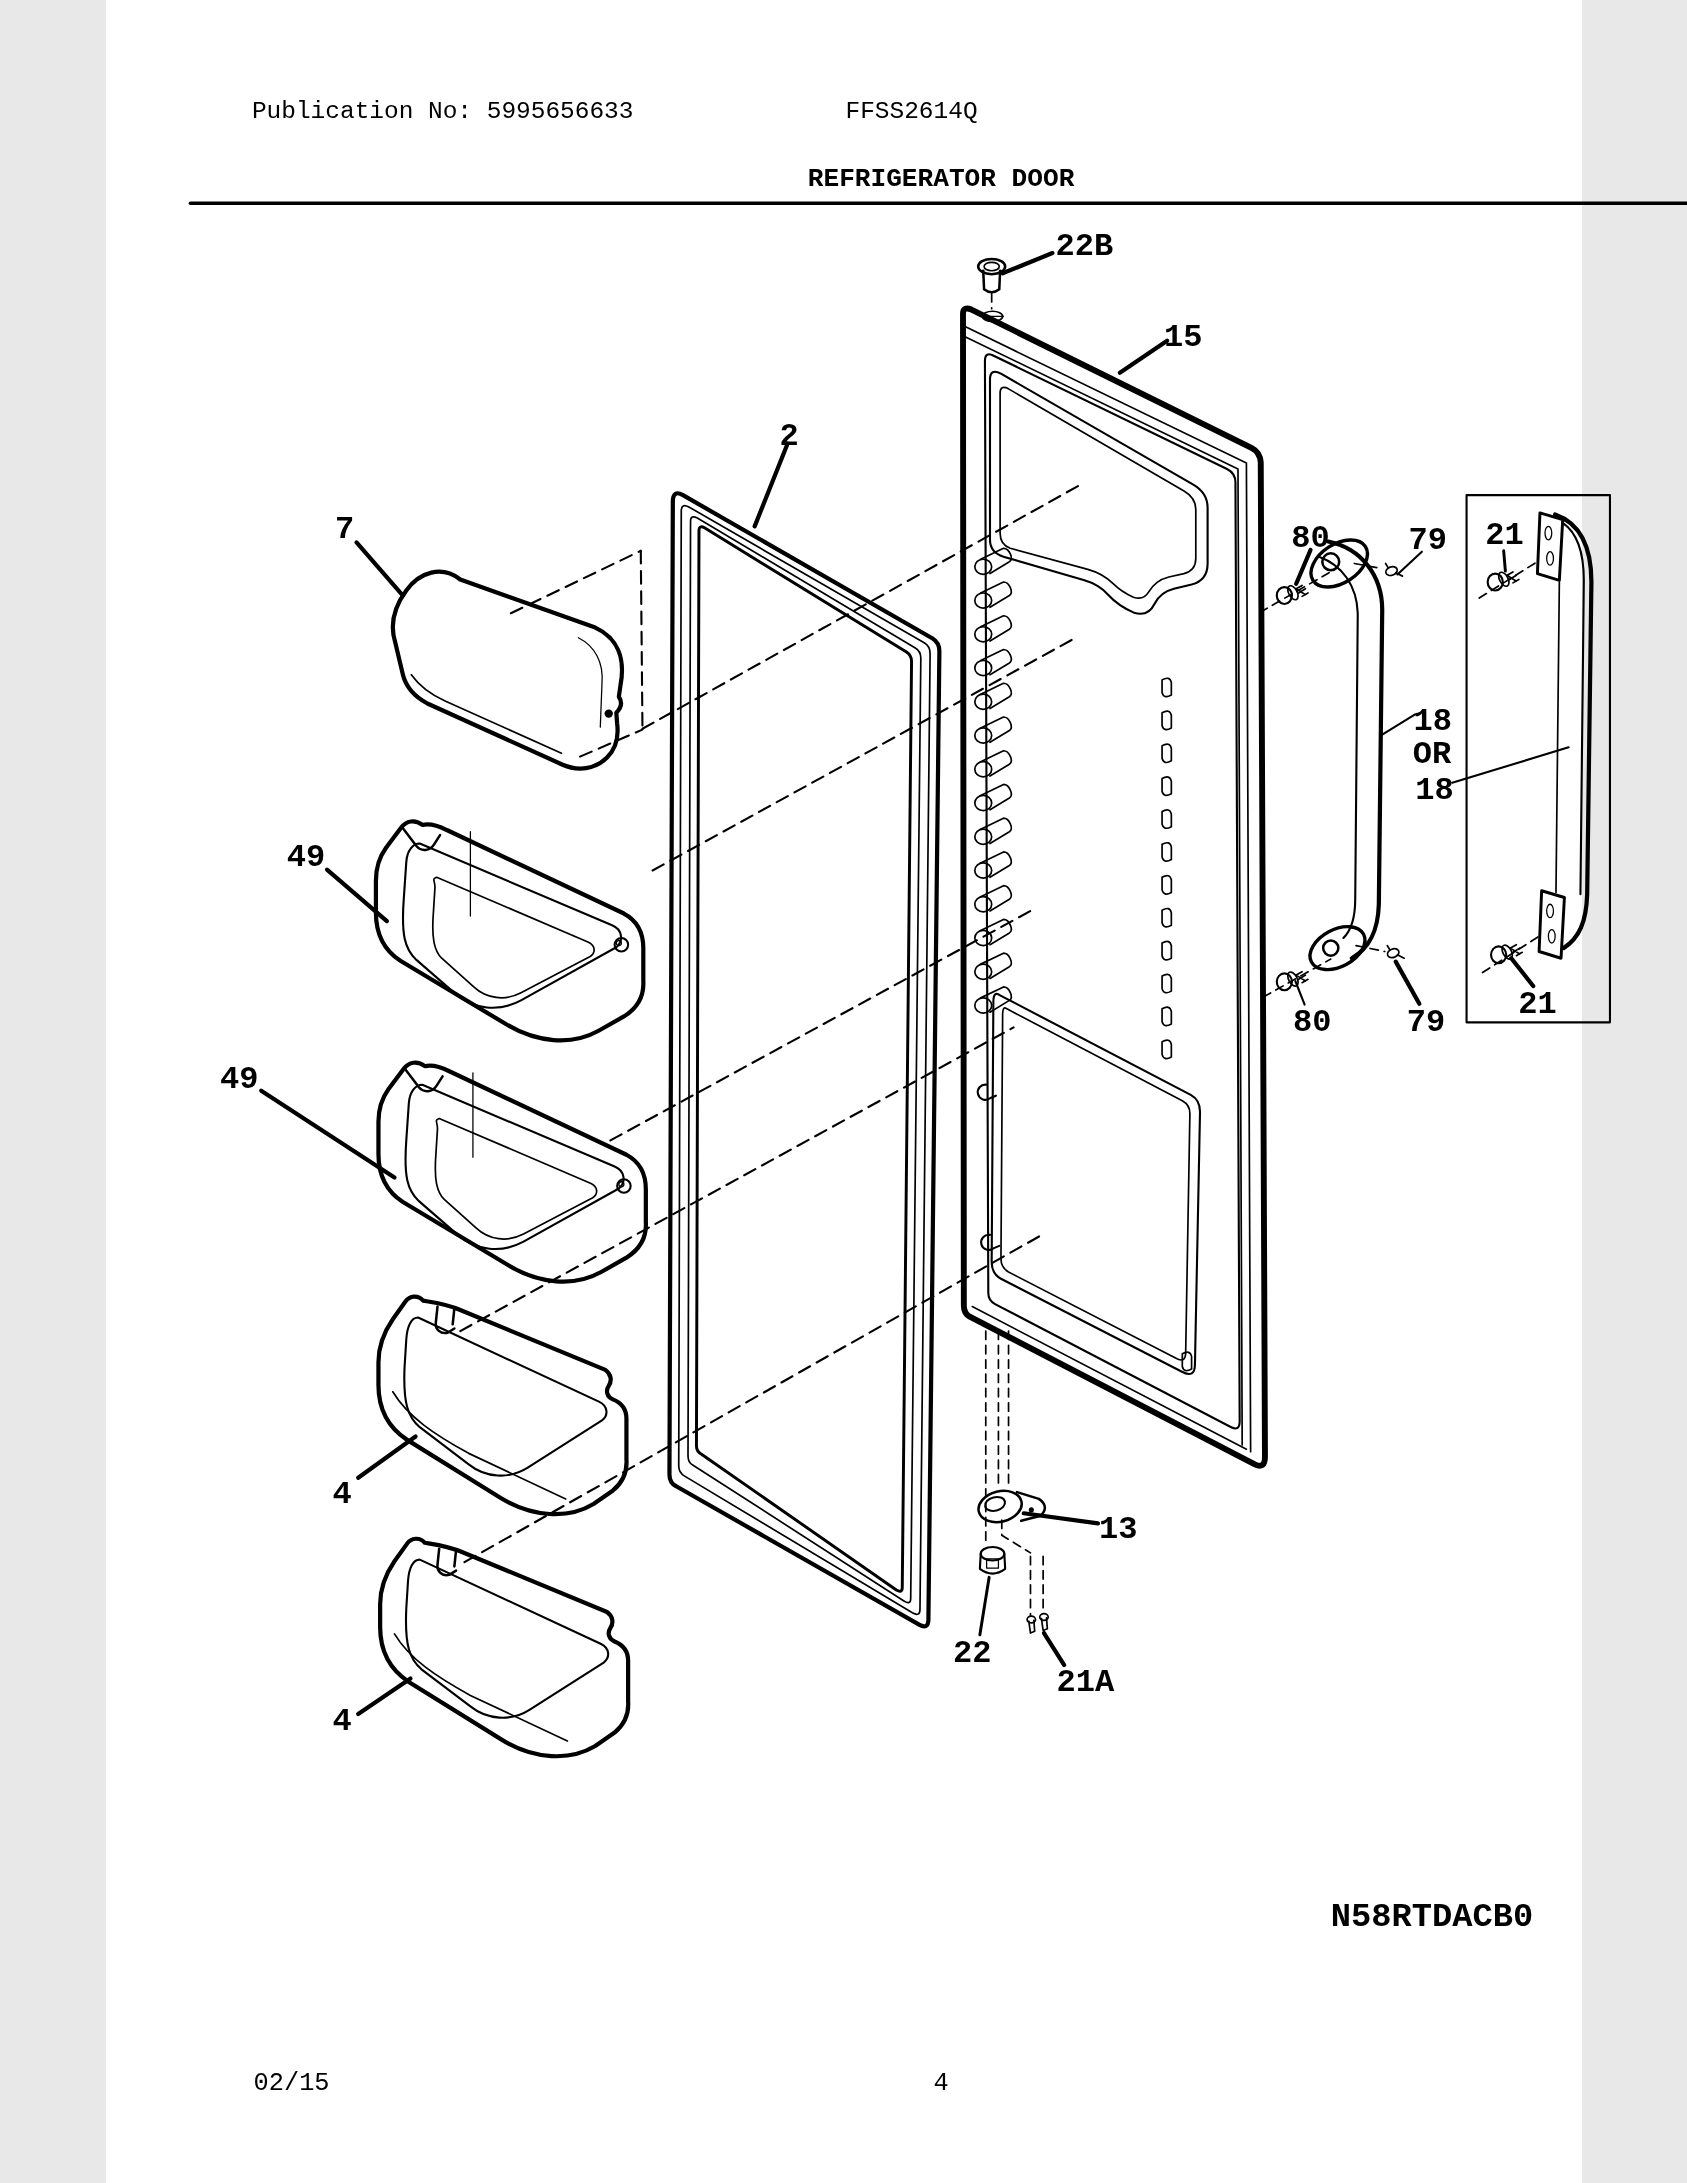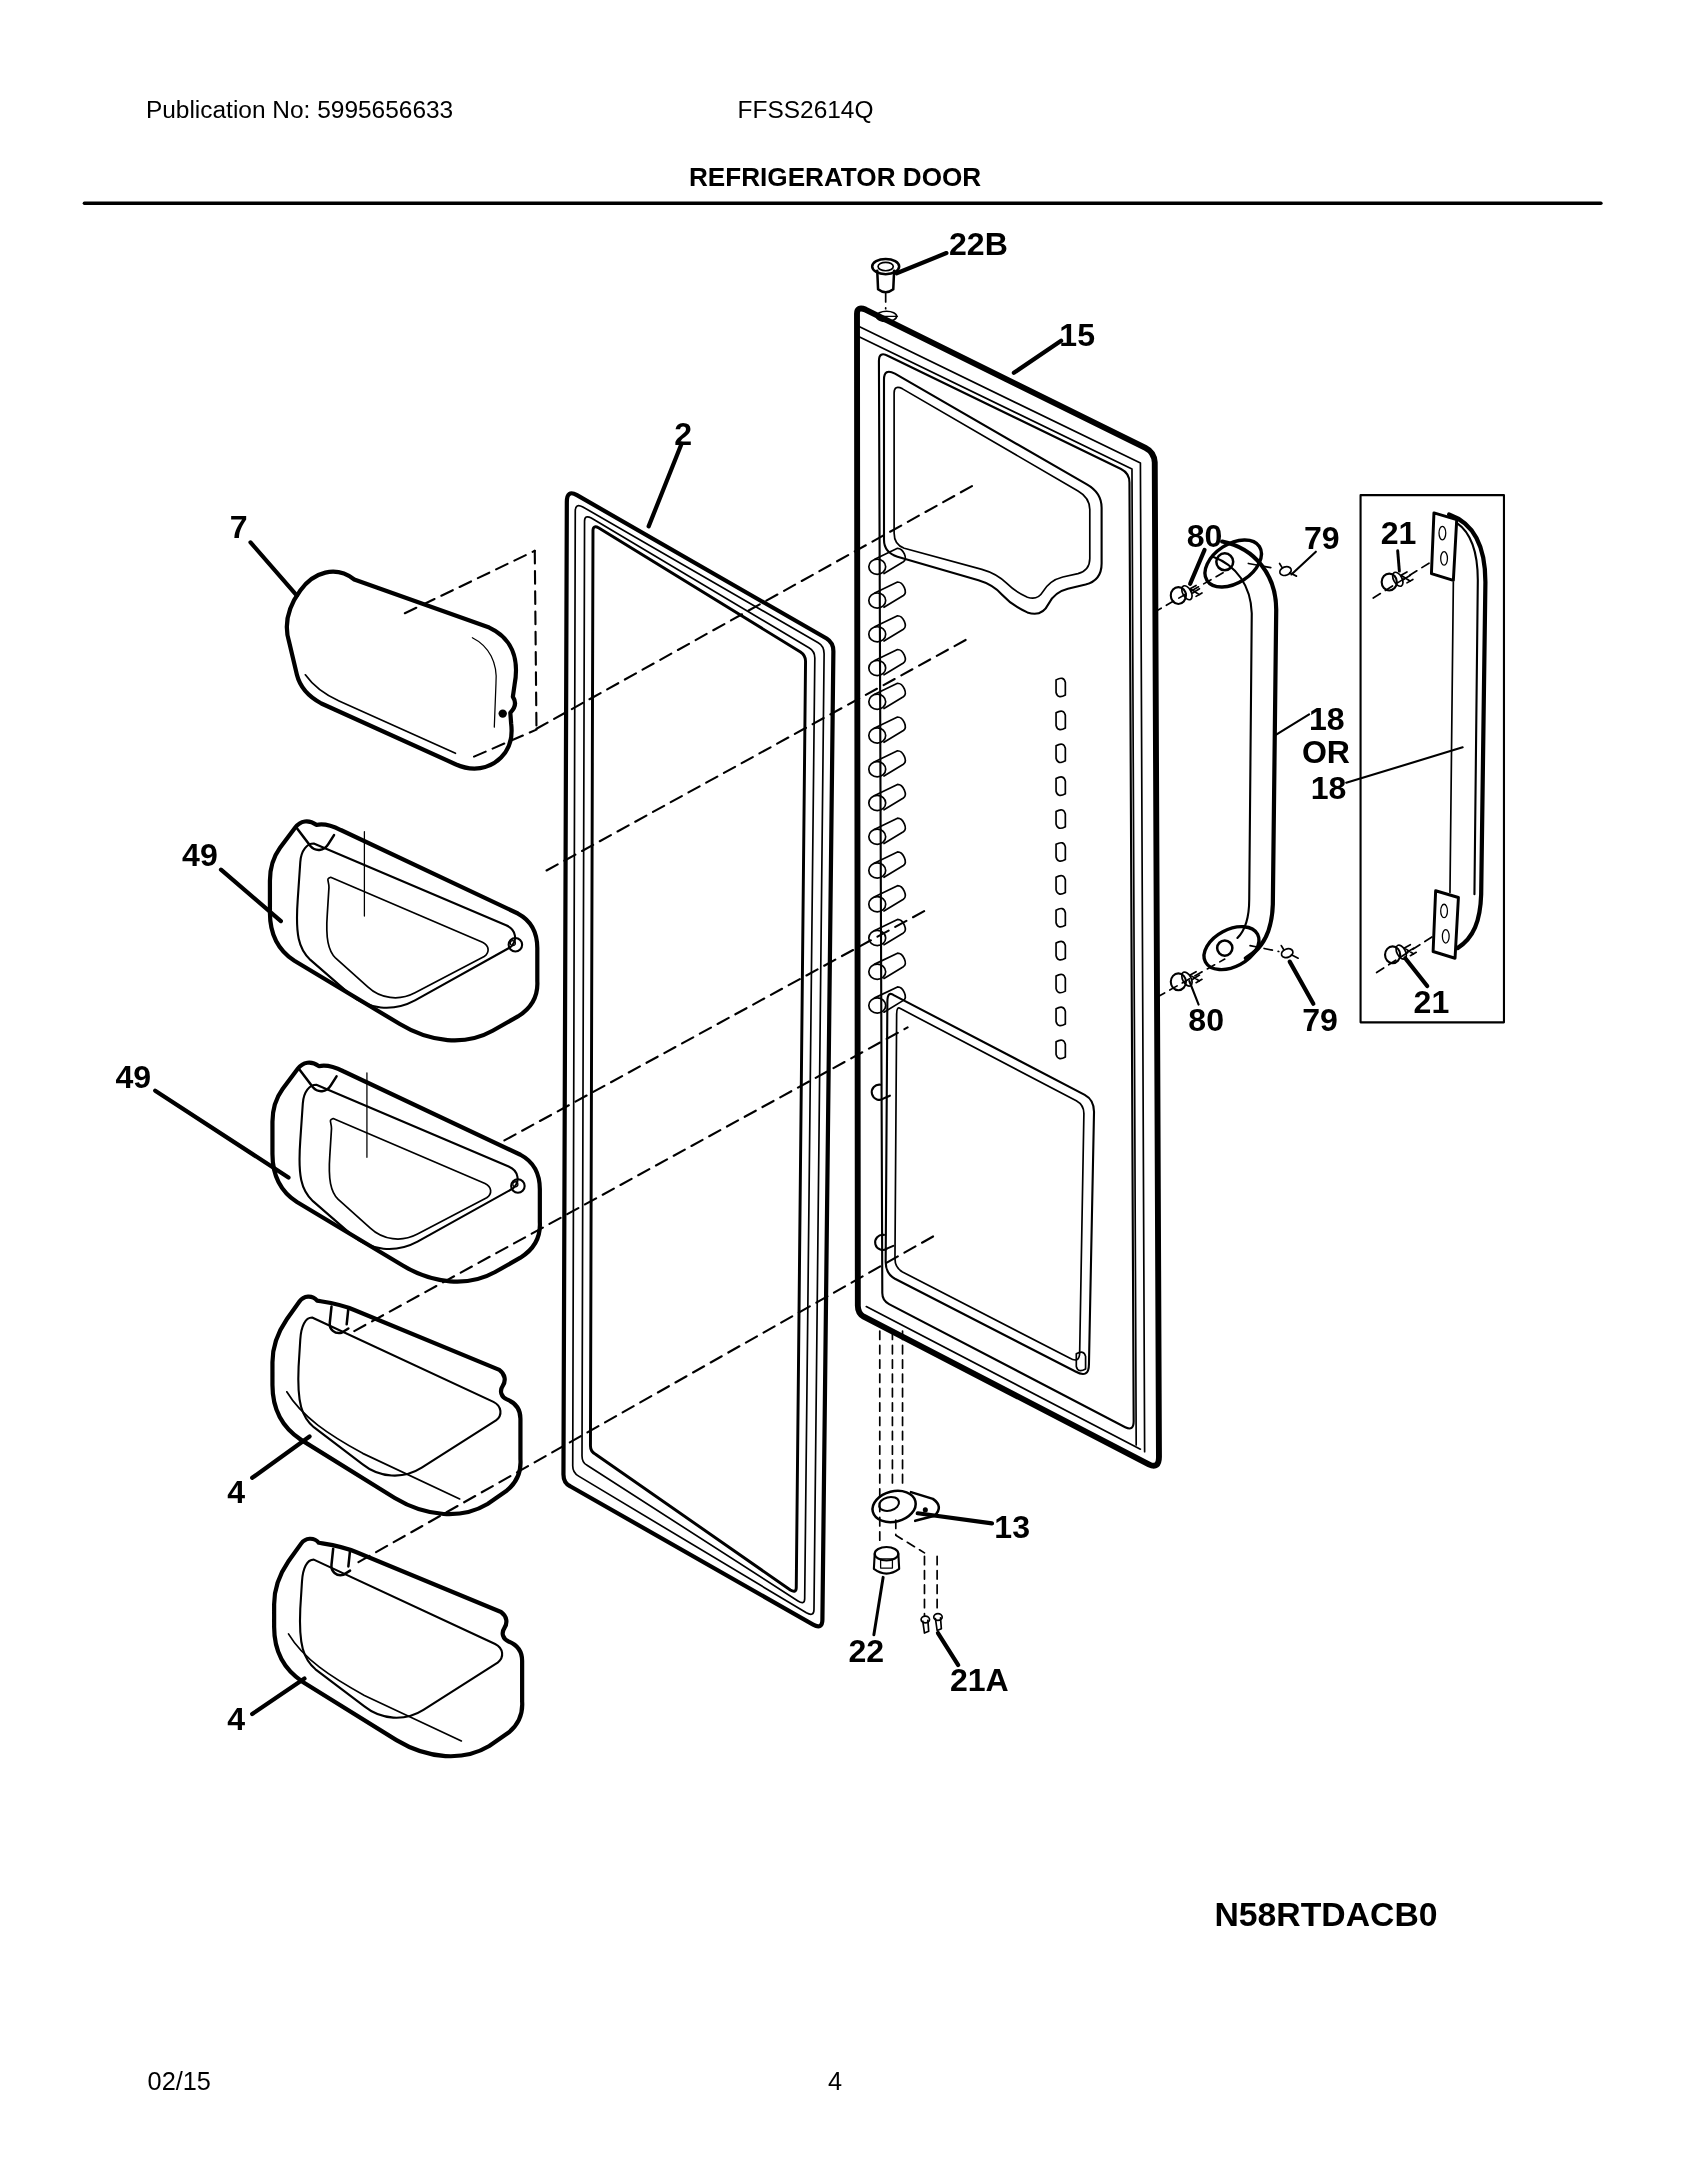--- a/index.html
+++ b/index.html
@@ -1,17 +1,17 @@
 <!DOCTYPE html>
 <html style="font-size:13.5px"><head>
 <meta charset="utf-8">
 <style>
   html,body{margin:0;padding:0;background:#e8e8e8;}
-  .page{width:1687px;height:2183px;background:#ffffff;position:relative;margin:0 auto;
-        font-family:Liberation Sans, sans-serif;}
+  .page{width:1476px;height:2183px;background:#ffffff;position:relative;margin:0 auto;
+        font-family:Liberation Mono, monospace;}
   svg{display:block;}
   .ink{stroke:#000;fill:none;stroke-linecap:round;stroke-linejoin:round;}
   .w7{stroke-width:7}.w5{stroke-width:5}.w4{stroke-width:4}.w35{stroke-width:3.5}
   .w3{stroke-width:3}.w25{stroke-width:2.5}.w2{stroke-width:2}.w15{stroke-width:1.5}
   .fillw{fill:#fff}
   .dash{stroke-dasharray:15 9}
   .dash2{stroke-dasharray:10 7}
   text{fill:#000;}
   .callout{font-weight:bold;font-size:38px;text-anchor:middle;}
   .hdr{font-size:29px;}

